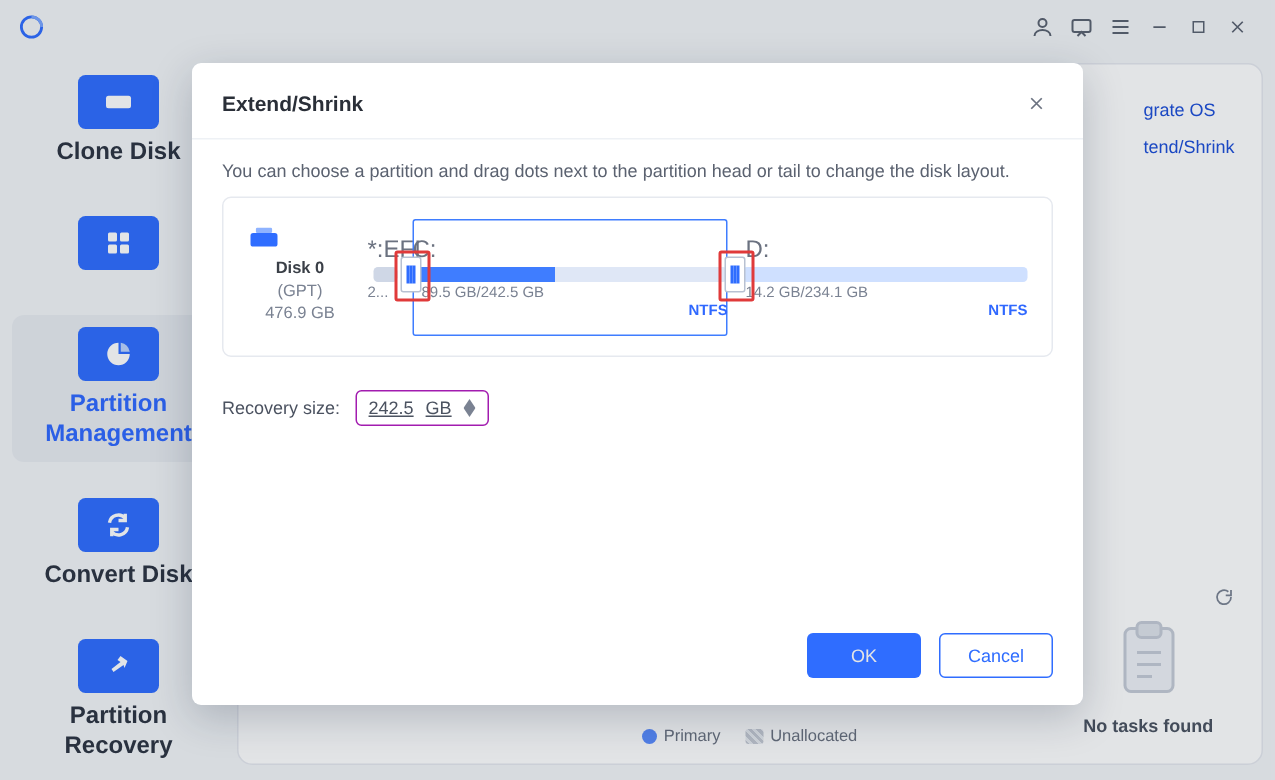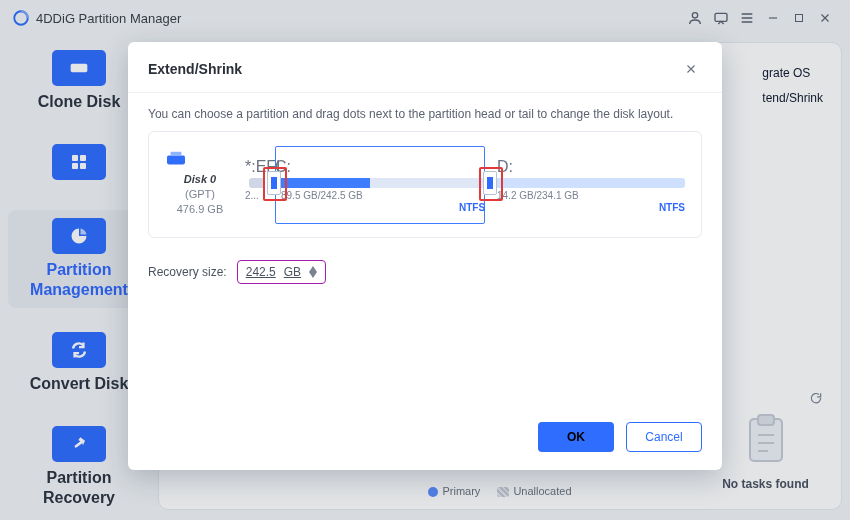--- a/index.html
+++ b/index.html
@@ -10,38 +10,38 @@
   .titlebar .spacer { flex: 1; }
   .titlebar .tb-btn { width: 26px; height: 26px; display: inline-flex; align-items: center; justify-content: center; color: #5b6270; border-radius: 4px; }
   .sidebar { position: absolute; left: 8px; top: 42px; width: 142px; display: flex; flex-direction: column; gap: 16px; }
   .sb-item { text-align: center; padding: 8px 4px; border-radius: 8px; }
   .sb-item.active { background: #e9ecf1; color: #2f68ff; }
   .sb-icon { width: 54px; height: 36px; margin: 0 auto 6px; background: #2f6dff; border-radius: 5px; display: flex; align-items: center; justify-content: center; position: relative; }
   .sb-icon .glyph { color: #fff; font-size: 14px; }
   .sb-item .lbl { font-size: 16px; line-height: 1.25; font-weight: 600; color: #2d3441; }
   .sb-item.active .lbl { color: #2f68ff; }
   .main { position: absolute; left: 158px; top: 42px; right: 8px; bottom: 10px; background: #fff; border: 1px solid #e5e8ee; border-radius: 10px; }
-  .side-hints { position: absolute; right: 18px; top: 18px; font-size: 12px; color: #0f172a; line-height: 2.1; }
+  .side-hints { position: absolute; right: 18px; top: 18px; font-size: 12px; color: #1d4ed8; line-height: 2.1; }
   .task-panel { position: absolute; right: 18px; bottom: 18px; width: 115px; text-align: center; font-size: 12px; color: #6b7280; }
   .task-panel .tp-icon { color: #c5cbd6; margin: 6px auto 10px; width: 48px; }
   .task-panel .tp-head { display:flex; justify-content: space-between; align-items: center; margin-bottom: 4px; color:#4b5260; font-weight:600; }
   .legend { position: absolute; left: 0; right: 0; bottom: 12px; text-align: center; font-size: 11px; color: #6b7280; }
   .legend .dot { display: inline-block; width: 10px; height: 10px; border-radius: 50%; background: #5b8dff; vertical-align: middle; margin-right: 4px; }
   .legend .hatch { display: inline-block; width: 12px; height: 10px; background: repeating-linear-gradient(45deg,#c6cbd4 0 2px,#e9ecf1 2px 4px); vertical-align: middle; margin: 0 4px 0 14px; border-radius: 2px; }
   .overlay { position: absolute; inset: 0; background: rgba(20,30,50,.12); z-index: 5; }
   .dialog { position: absolute; left: 128px; top: 42px; width: 594px; height: 428px; background: #fff; border-radius: 6px; box-shadow: 0 8px 28px rgba(20,30,60,.22); z-index: 10; display: flex; flex-direction: column; }
   .dlg-header { padding: 16px 20px 12px; display: flex; align-items: center; justify-content: space-between; border-bottom: 1px solid #eef1f5; }
   .dlg-title { font-size: 14px; font-weight: 700; color: #2a2f38; }
   .dlg-close { width: 22px; height: 22px; display: flex; align-items: center; justify-content: center; color: #6b7280; }
   .dlg-body { padding: 14px 20px 8px; flex: 1; font-size: 12px; color: #5b6270; }
   .instruction { margin-bottom: 10px; }
   .disk-box { border: 1px solid #e6e9ef; border-radius: 6px; padding: 18px 16px 20px; display: flex; align-items: center; gap: 14px; position: relative; }
   .disk-meta { width: 70px; text-align: center; color: #7a8292; font-size: 11px; line-height: 1.35; }
   .disk-meta .disk-ic { color:#2f6dff; margin-bottom:4px; }
-  .disk-meta b { color:#3a3f47; font-weight:600;font-style:italic; }
+  .disk-meta b { color:#3a3f47; font-weight:600; }
   .track { flex: 1; position: relative; height: 46px; }
   .seg { position: absolute; top: 18px; height: 10px; border-radius: 3px; }
   .seg-label { position: absolute; top: -2px; font-size: 16px; color: #6b7280; }
   .seg-fs    { position: absolute; top: -2px; font-size: 10px; color: #2f68ff; font-weight: 700; margin-top: 44px; }
   .seg-sub   { position: absolute; top: 30px; font-size: 10px; color: #7a8292; white-space: nowrap; }
   .seg-efi   { left: 0; width: 16px; background: #cfd7e6; }
   .seg-d     { left: 246px; right: 0; background: #cfe0ff; }
   .seg-c-wrap{ position:absolute; left:26px; width:210px; top:18px; height:10px; background:#dfe7f6; border-radius:3px; }
   .seg-c-bar { position:absolute; left:0; top:0; height:10px; width:45%; background:#3f7dff; border-radius:3px 0 0 3px; }
   .handle { position:absolute; top:11px; width:14px; height:24px; background:#fff; border:1px solid #b8c1d2; border-radius:2px; }
@@ -49,35 +49,34 @@
   .handle.h-left { left:18px; }
   .handle.h-right{ left:234px; }
   .redbox { position:absolute; border:2px solid #e03a3a; width:24px; height:34px; top:7px; border-radius:2px; }
   .redbox.b1{ left:14px; } .redbox.b2{ left:230px; }
   .focus-frame{ position:absolute; border:1px solid #3f7dff; border-radius:2px; top:-14px; height:78px; left:26px; width:210px; }
   .psize { margin-top: 22px; display:flex; align-items:center; gap:10px; font-size:12px; color:#4b5260; }
   .psize .box { border:1px solid #a21caf; border-radius:4px; padding:4px 8px; display:flex; align-items:center; gap:8px;text-decoration:underline; }
   .steppers { display:flex; flex-direction:column; line-height:0; color:#7a8292; }
   .dlg-footer { padding: 10px 20px 18px; display:flex; justify-content:flex-end; gap:12px; }
   .btn { min-width:76px; height:30px; border-radius:4px; font-size:12px; display:inline-flex; align-items:center; justify-content:center; }
-  .btn-primary { background:#2f6dff; color:#000000;font-weight:bold; }
+  .btn-primary { background:#2f6dff; color:#e5e5e5; }
   .btn-secondary { background:#fff; color:#2f6dff; border:1px solid #2f6dff; }
   svg { display:block; }
 </style>
 </head>
 <body>
 
 <div class="app">
 
   <div class="titlebar">
     <svg class="logo" viewBox="0 0 24 24">
         <circle cx="12" cy="12" r="9" fill="none" stroke="#2f6dff" stroke-width="2.5"></circle>
         <path d="M12 3 A9 9 0 0 1 21 12" fill="none" stroke="#7aa6ff" stroke-width="2.5"></path>
       </svg>
-    <span>4DDiG Partition Manager</span>
     <span class="spacer"></span>
     <span class="tb-btn">
         <svg width="16" height="16" viewBox="0 0 24 24" fill="none" stroke="currentColor" stroke-width="2">
           <circle cx="12" cy="8" r="4"></circle>
           <path d="M4 21c0-4 4-6 8-6s8 2 8 6"></path>
         </svg>
       </span>
     <span class="tb-btn">
         <svg width="16" height="16" viewBox="0 0 24 24" fill="none" stroke="currentColor" stroke-width="2">
           <rect x="3" y="5" width="18" height="12" rx="2"></rect>

